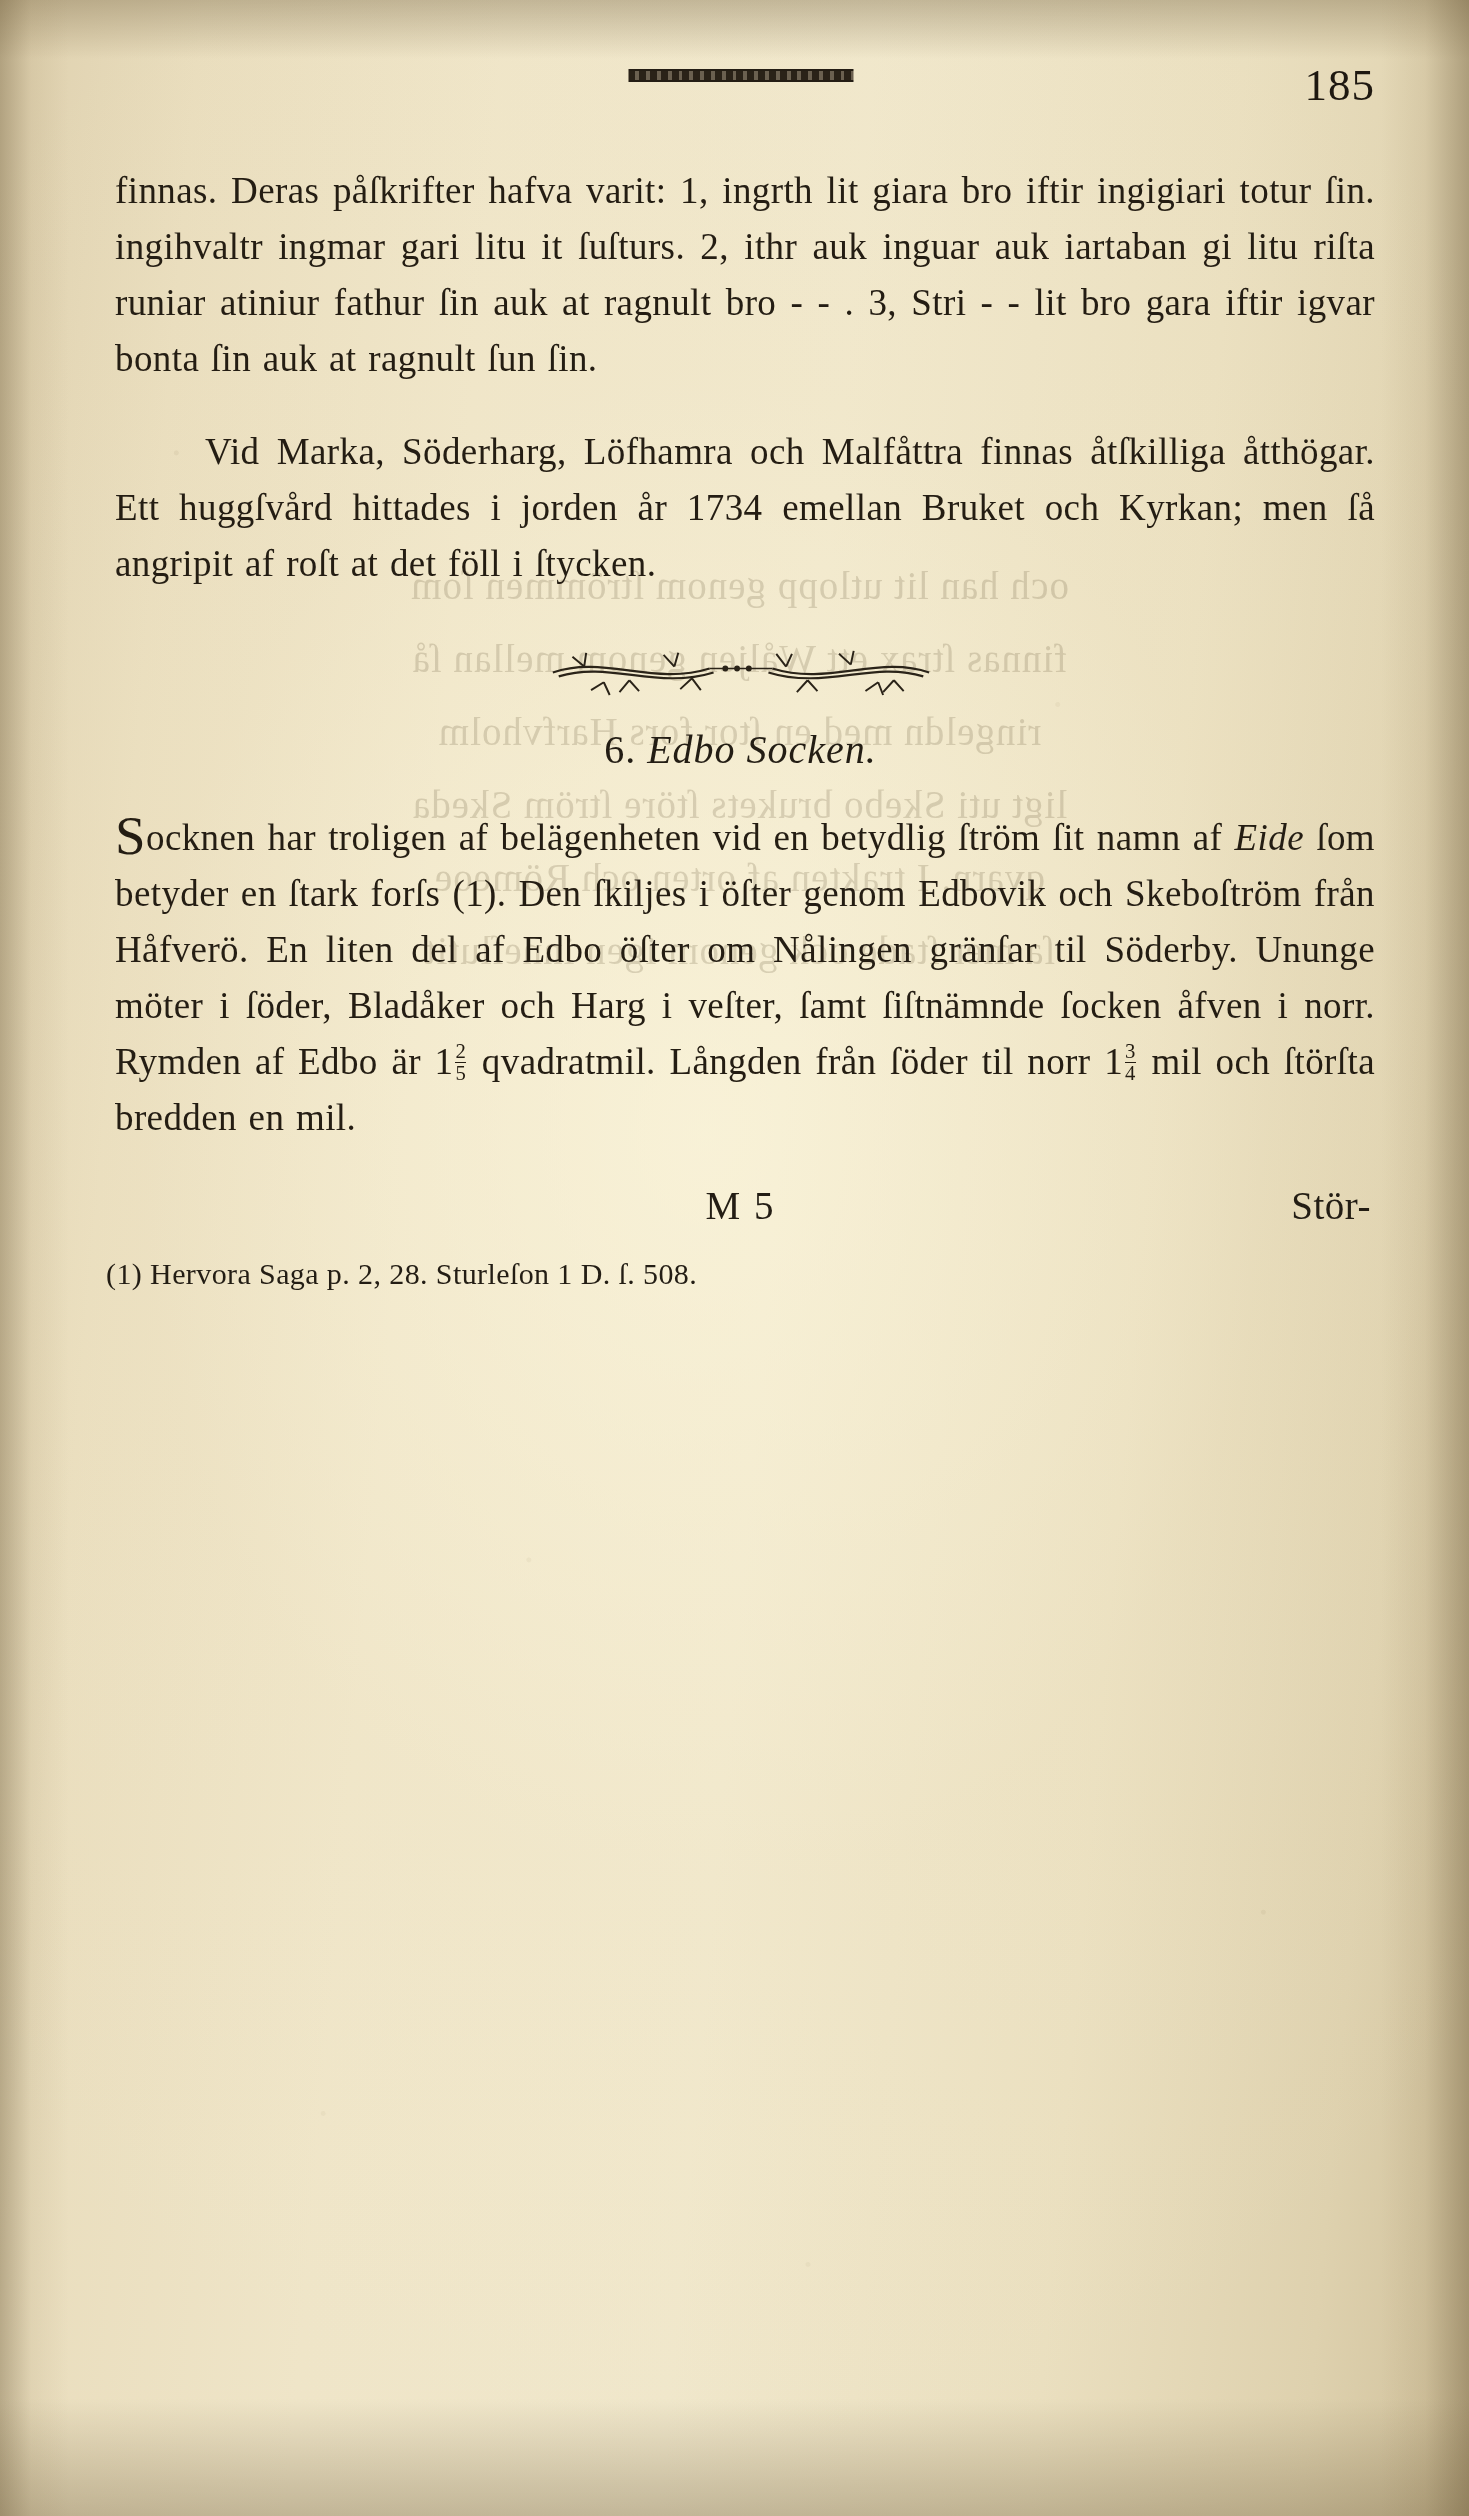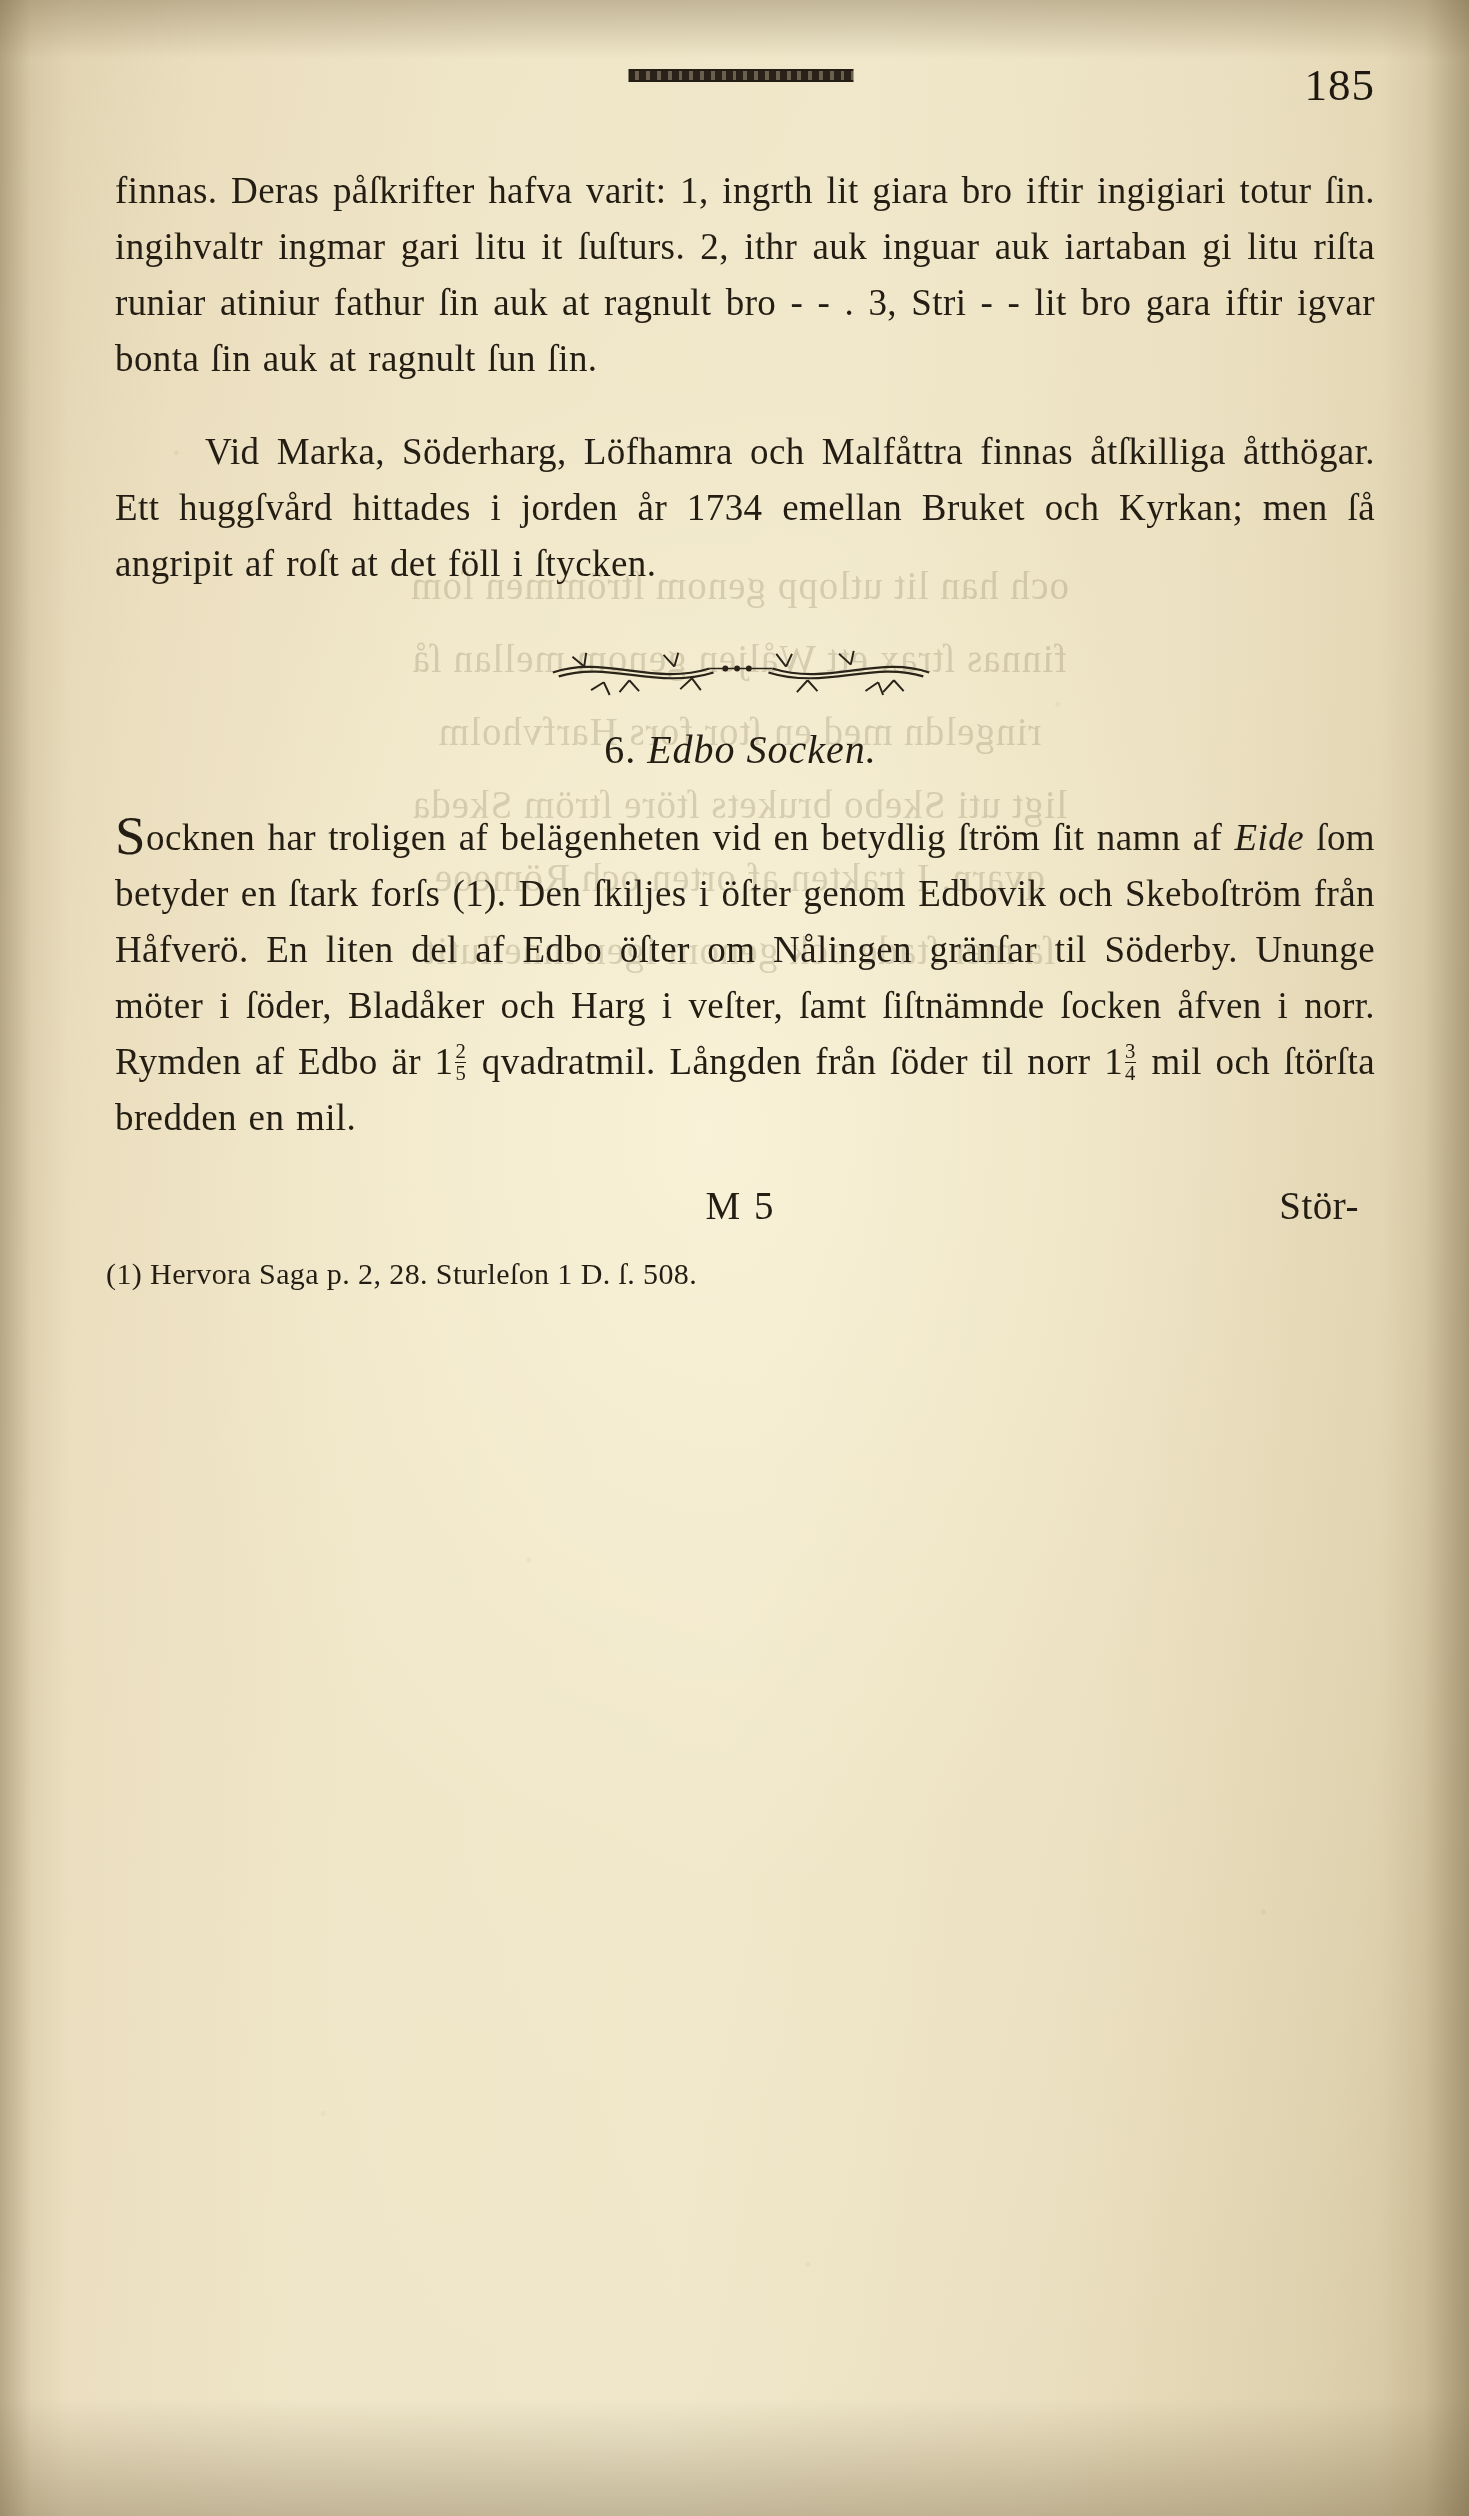--- a/index.html
+++ b/index.html
@@ -172,21 +172,21 @@
     font-size: 39px;
   }
   .sig {
     position: absolute;
     left: 50%;
     transform: translateX(-50%);
     letter-spacing: 2px;
   }
   .catchword {
     position: absolute;
-    right: 16px;
+    right: 4px;
     letter-spacing: 0.5px;
   }
   .footnote {
     margin-top: 21px;
     font-size: 30px;
     letter-spacing: 0.4px;
     white-space: nowrap;
   }
 </style>
 </head>

